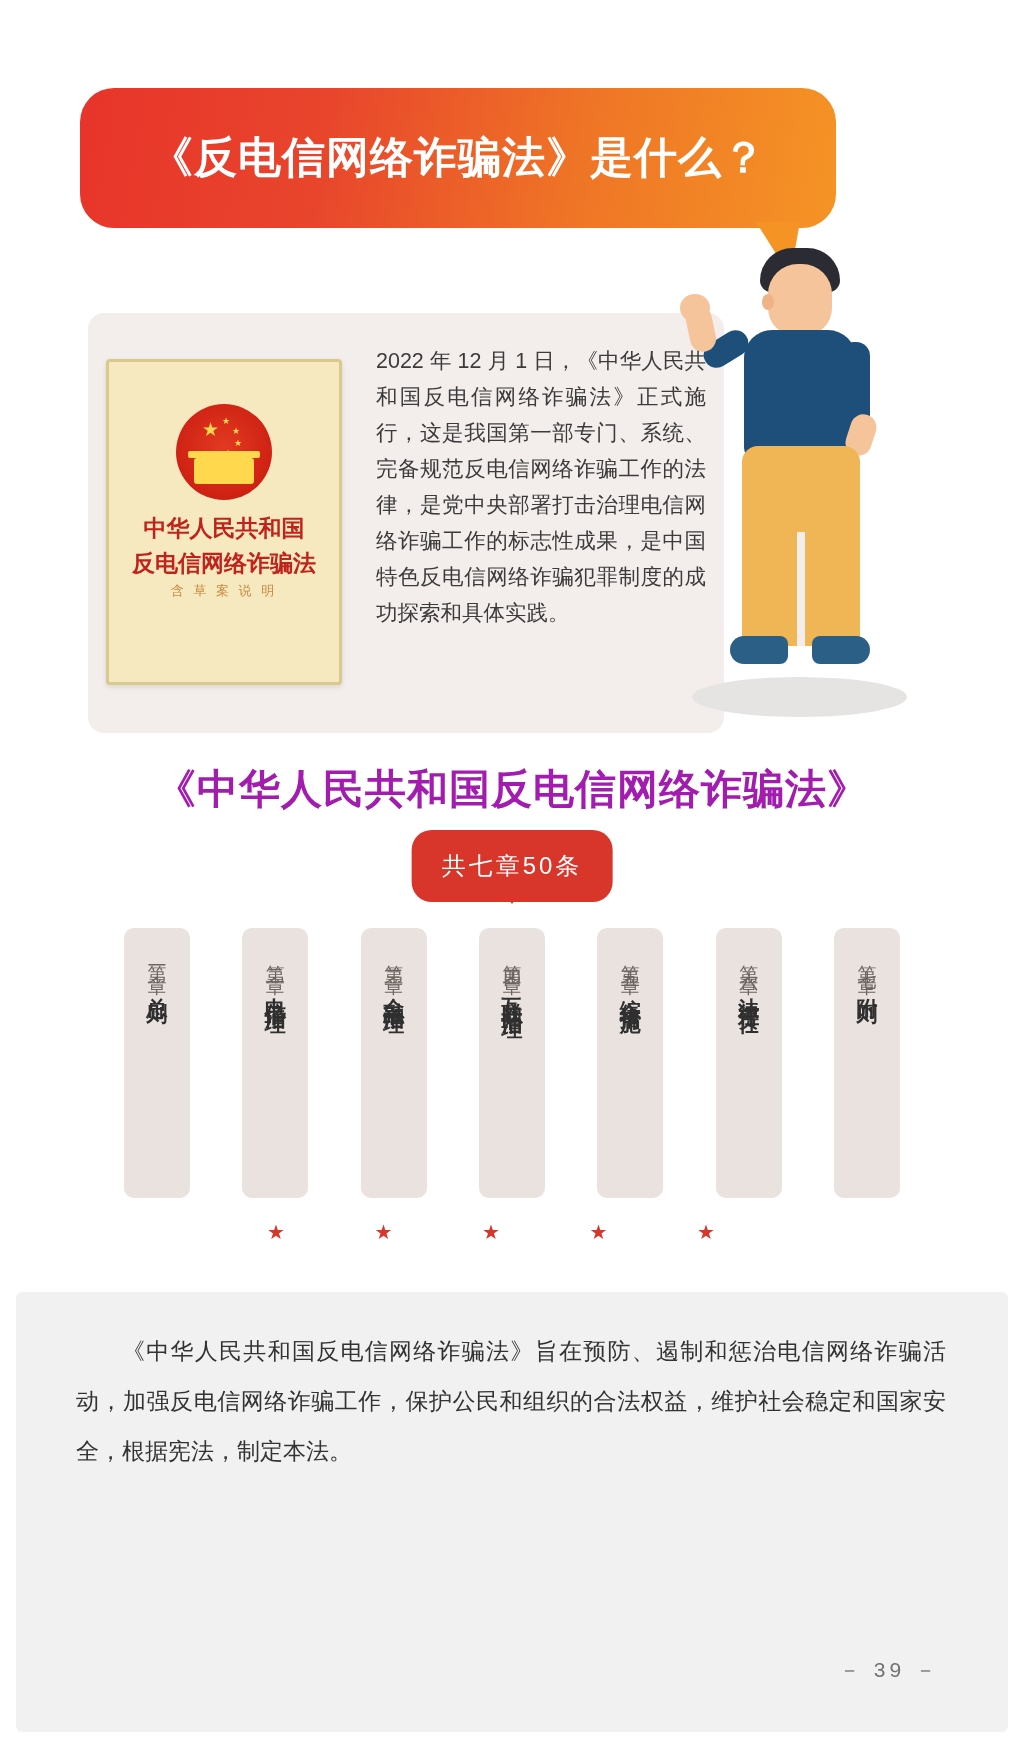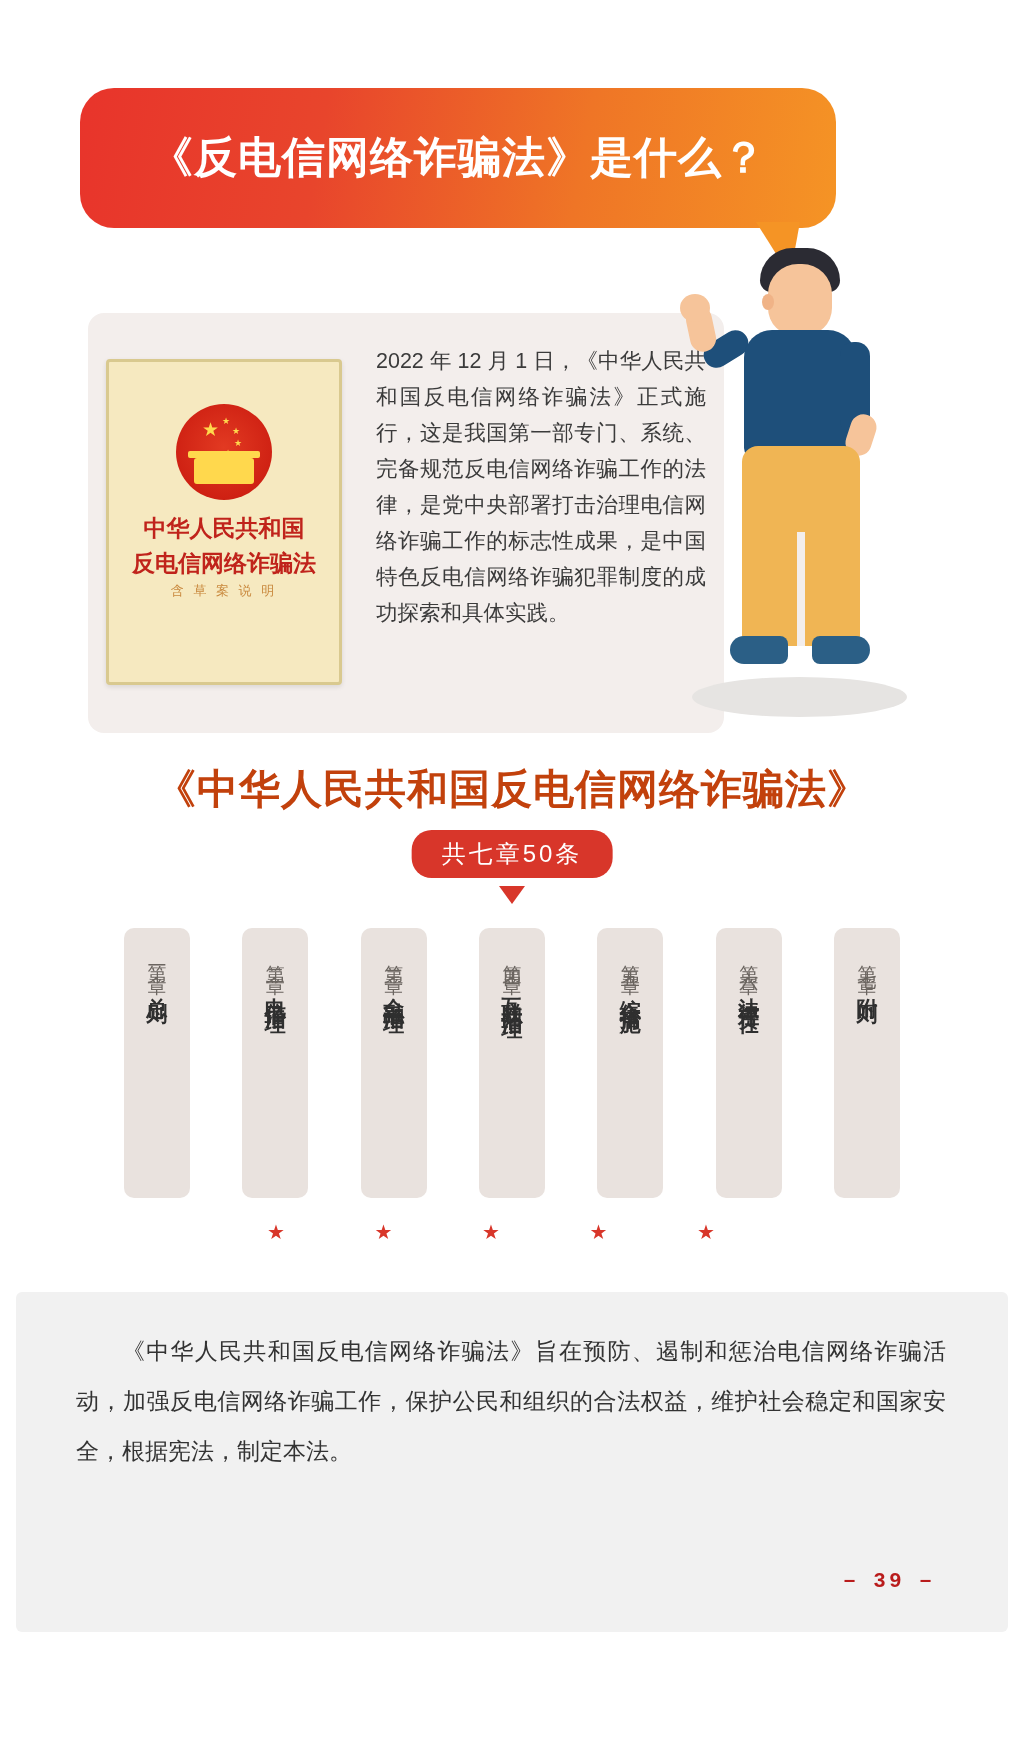--- a/index.html
+++ b/index.html
@@ -281,37 +281,37 @@
     border-radius: 8px 14px 14px 8px;
   }
 
   
   .law-name {
     position: absolute;
     top: 762px;
     left: 0;
     width: 1024px;
     text-align: center;
-    color: #c2410c;
+    color: #a21caf;
     font-size: 41px;
     font-weight: bold;
     font-family: "DejaVu Serif", "Liberation Serif", serif;
     letter-spacing: 1px;
   }
 
   .chapters-badge {
     position: absolute;
     top: 830px;
     left: 50%;
     transform: translateX(-50%);
     background: #d8362a;
     color: #ffffff;
     font-size: 24px;
     letter-spacing: 3px;
-    padding: 8px 30px;
+    padding: 20px 30px;
     border-radius: 20px;
   }
 
   .down-arrow {
     position: absolute;
     top: 886px;
     left: 50%;
     transform: translateX(-50%);
     width: 0;
     height: 0;
@@ -365,43 +365,42 @@
     font-size: 20px;
     letter-spacing: 42px;
   }
 
   
   .footer-block {
     position: absolute;
     left: 16px;
     top: 1292px;
     width: 992px;
-    height: 340px;
+    height: 440px;
     background: #f1f1f1;
     border-radius: 6px;
   }
   .footer-text {
     position: absolute;
     left: 60px;
     top: 34px;
     width: 870px;
     font-size: 23px;
     line-height: 50px;
     color: #333;
     text-indent: 46px;
     text-align: justify;
   }
   .page-number {
     position: absolute;
     right: 68px;
-    bottom: 38px;
+    bottom: 48px;
     font-size: 21px;
-    color: #b91c1c;
+    color: #737373;
     letter-spacing: 4px;
-    font-weight: bold;
   }
 </style>
 </head>
 <body>
 
 <div class="page">
 
   <div class="title-bubble">
     <span class="title-text">《反电信网络诈骗法》是什么？</span>
     <span class="tail"></span>

